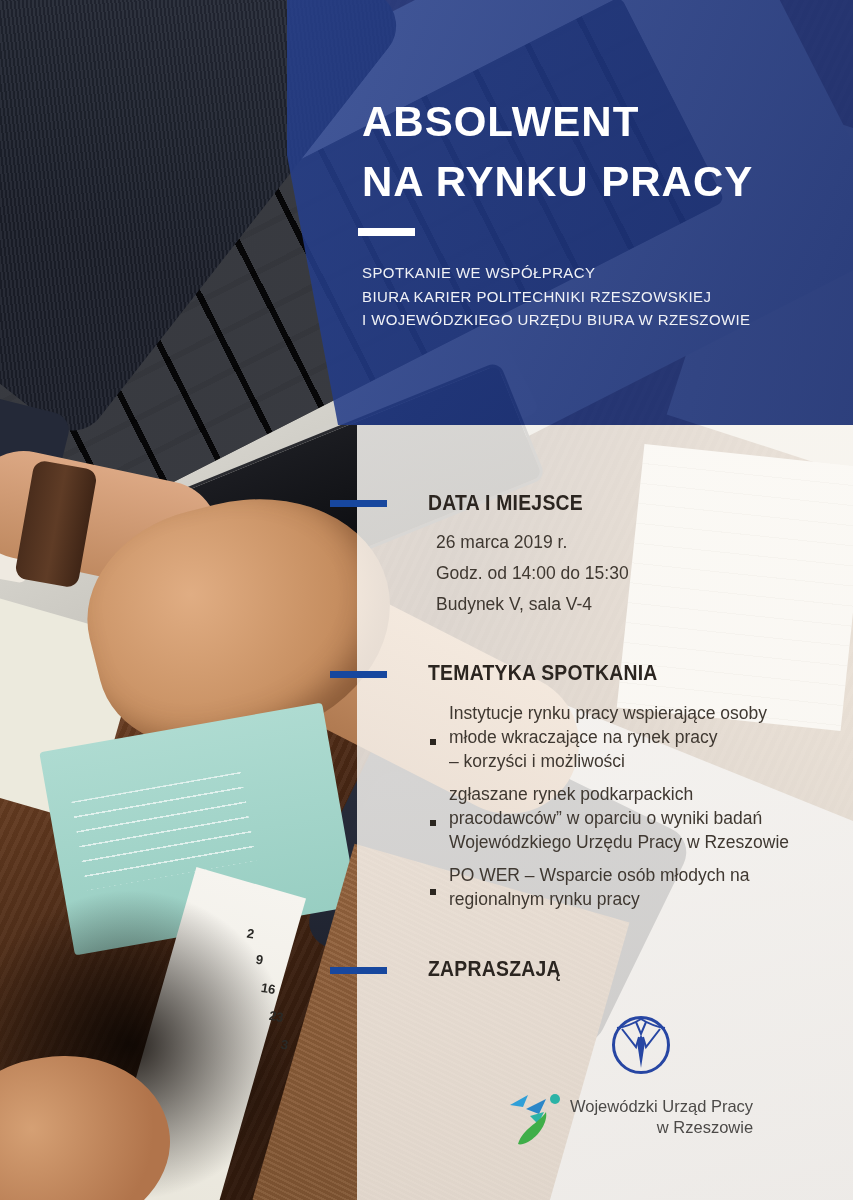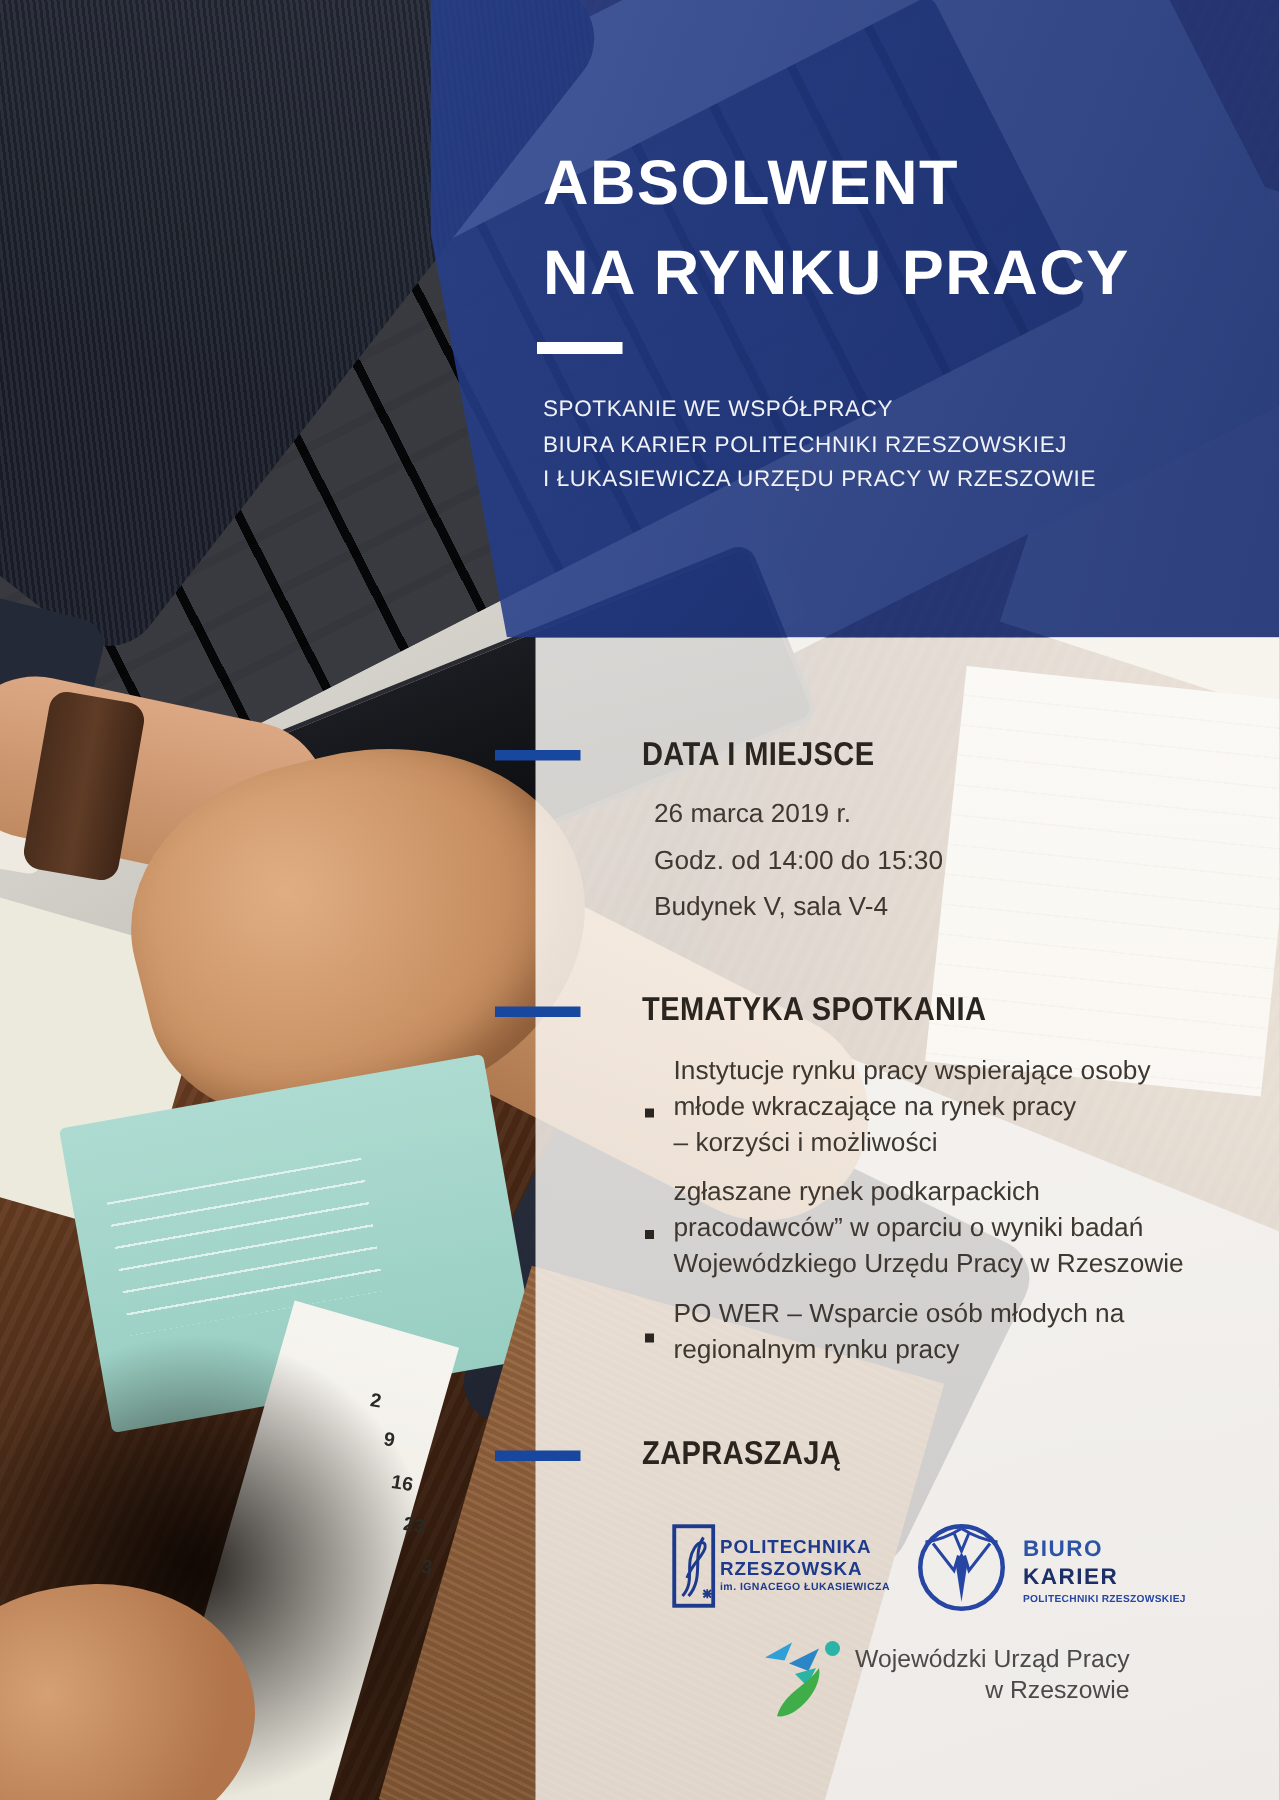--- a/index.html
+++ b/index.html
@@ -150,21 +150,21 @@
   <div class="content-panel"></div>
 
   <div class="txt title">
     <div>ABSOLWENT</div>
     <div>NA RYNKU PRACY</div>
   </div>
   <div class="txt title-dash"></div>
   <div class="txt subtitle">
     <div>SPOTKANIE WE WSPÓŁPRACY</div>
     <div>BIURA KARIER POLITECHNIKI RZESZOWSKIEJ</div>
-    <div>I ŁUKASIEWICZA URZĘDU PRACY W RZESZOWIE</div>
+    <div>I WOJEWÓDZKIEGO URZĘDU BIURA W RZESZOWIE</div>
   </div>
 
   <div class="sec-dash" style="top:500px;"></div>
   <div class="sec-heading" style="top:490px;">DATA I MIEJSCE</div>
   <div class="txt date-lines">
     <div>26 marca 2019 r.</div>
     <div>Godz. od 14:00 do 15:30</div>
     <div>Budynek V, sala V-4</div>
   </div>
 
@@ -192,49 +192,31 @@
       <div class="topic-lines">
         <div>PO WER – Wsparcie osób młodych na</div>
         <div>regionalnym rynku pracy</div>
       </div>
     </div>
   </div>
 
   <div class="sec-dash" style="top:967px;"></div>
   <div class="sec-heading" style="top:956px;">ZAPRASZAJĄ</div>
 
-  <div class="txt pr-logo">
-    <svg class="pr-icon" width="29" height="56" viewBox="0 0 29 56">
-      <rect x="1.5" y="1.5" width="26" height="53" fill="none" stroke="#1d3a8c" stroke-width="2.6"></rect>
-      <path d="M7 48 C16 38 8 27 15 16 C18 11 23 11 22 16 C21 21 13 27 10 36" fill="none" stroke="#1d3a8c" stroke-width="2"></path>
-      <path d="M11 48 C22 36 13 20 21 9" fill="none" stroke="#1d3a8c" stroke-width="2"></path>
-      <path d="M21 44 l5 5 M26 44 l-5 5 M20.5 46.5 h6 M23.5 43.5 v6" stroke="#1d3a8c" stroke-width="1.2"></path>
-    </svg>
-    <div class="pr-text">
-      <div class="pr-l1">POLITECHNIKA</div>
-      <div class="pr-l2">RZESZOWSKA</div>
-      <div class="pr-l3">im. IGNACEGO ŁUKASIEWICZA</div>
-    </div>
-  </div>
 
   <div class="txt bk-logo">
     <svg class="bk-icon" width="62" height="62" viewBox="0 0 62 62">
       <circle cx="31" cy="31" r="27.5" fill="none" stroke="#2746a3" stroke-width="3"></circle>
       <path d="M31 5 C23 10 14 13 7 14" fill="none" stroke="#2746a3" stroke-width="2"></path>
       <path d="M31 5 C39 10 48 13 55 14" fill="none" stroke="#2746a3" stroke-width="2"></path>
       <path d="M12 15 L26 33 L29 23" fill="none" stroke="#2746a3" stroke-width="2"></path>
       <path d="M50 15 L36 33 L33 23" fill="none" stroke="#2746a3" stroke-width="2"></path>
       <path d="M31 21 l-4 7 l4 26 l4 -26 z" fill="#2746a3"></path>
       <path d="M26 8 L31 20 L36 8" fill="none" stroke="#2746a3" stroke-width="2"></path>
     </svg>
-    <div class="bk-text">
-      <div class="bk-l1">BIURO</div>
-      <div class="bk-l2">KARIER</div>
-      <div class="bk-l3">POLITECHNIKI RZESZOWSKIEJ</div>
-    </div>
   </div>
 
   <div class="txt wup-logo">
     <svg class="wup-icon" width="58" height="60" viewBox="0 0 58 60">
       <circle cx="47" cy="11" r="5" fill="#2bb3a6"></circle>
       <polygon points="2,17 20,7 15,19" fill="#2f9fd8"></polygon>
       <polygon points="18,21 38,11 31,26" fill="#2b86c8"></polygon>
       <polygon points="22,28 36,24 30,36" fill="#2bb3a6"></polygon>
       <path d="M10 56 C15 40 30 36 38 24 C40 34 31 48 20 54 C16 56 12 57 10 56 Z" fill="#3fae49"></path>
     </svg>

